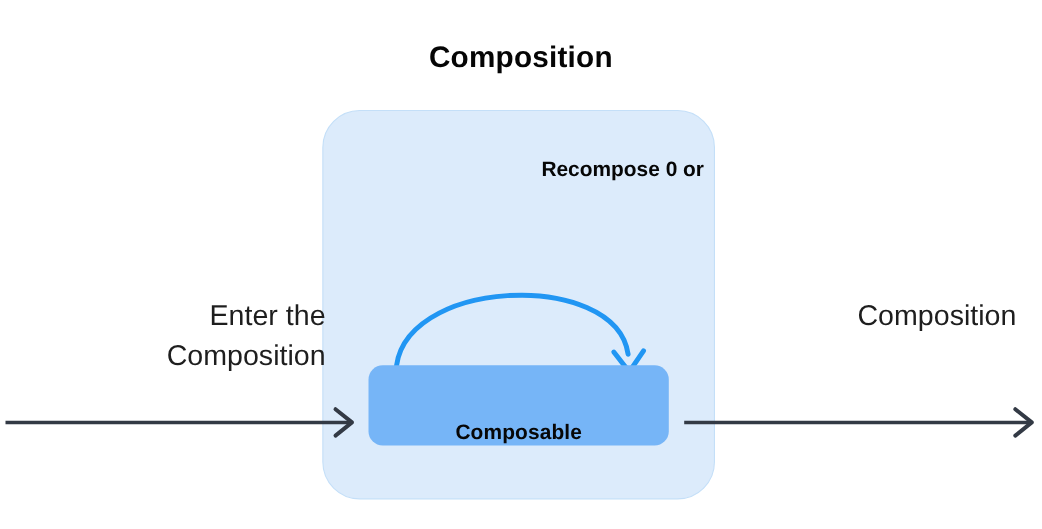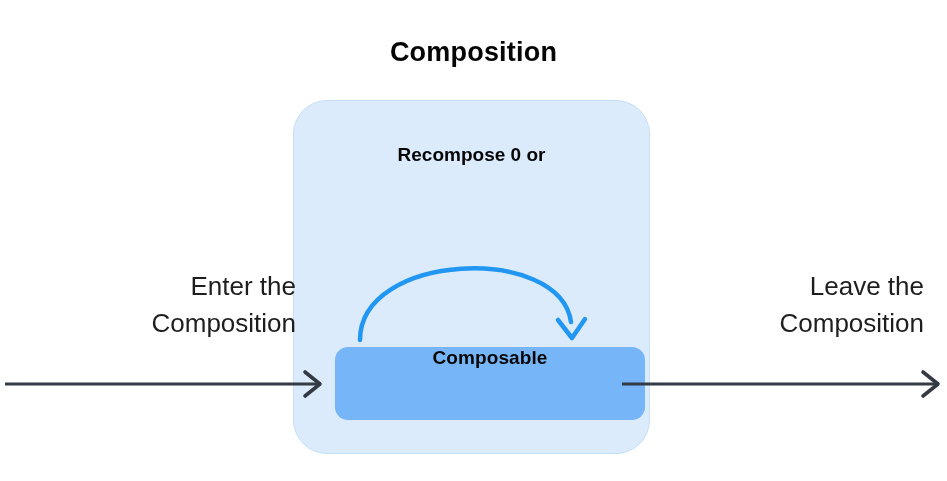--- a/index.html
+++ b/index.html
@@ -47,48 +47,48 @@
     border: 1px solid #c4dff8;
     border-radius: 34px;
   }
 
   
   .recompose-label {
     position: absolute;
     left: 303px;
     top: 142px;
     width: 337px;
-    text-align: center;
+    text-align: right;
     font-size: 19px;
     font-weight: bold;
     color: #060606;
     line-height: 1.42;
   }
 
   
   .recompose-arrow {
     position: absolute;
     left: 345px;
     top: 222px;
     width: 250px;
     height: 125px;
   }
 
   
   .composable-box {
     position: absolute;
     left: 335px;
-    top: 347px;
-    width: 310px;
+    top: 332px;
+    width: 273px;
     height: 73px;
     box-sizing: border-box;
     background: #76b5f7;
     border-radius: 13px;
     display: flex;
-    align-items: flex-start;
+    align-items: flex-end;
     justify-content: center;
   }
   .composable-label {
     font-size: 19px;
     font-weight: bold;
     color: #070707;
     letter-spacing: 0.1px;
   }
 
   
@@ -141,21 +141,20 @@
   <div class="composable-box">
     <span class="composable-label">Composable</span>
   </div>
 
   <div class="side-caption enter-caption">
     <div>Enter the</div>
     <div>Composition</div>
   </div>
 
   <div class="side-caption leave-caption">
-    <div>Leave the</div>
     <div>Composition</div>
   </div>
 
   <svg class="flow-arrow enter-arrow" viewBox="0 0 330 40">
     <line x1="5" y1="20" x2="318" y2="20" stroke="#333a45" stroke-width="3.2" stroke-linecap="butt"></line>
     <path d="M 305 8 L 320 20 L 305 32" fill="none" stroke="#333a45" stroke-width="3.6" stroke-linecap="round" stroke-linejoin="round"></path>
   </svg>
 
   <svg class="flow-arrow leave-arrow" viewBox="0 0 335 40">
     <line x1="10" y1="20" x2="324" y2="20" stroke="#333a45" stroke-width="3.2" stroke-linecap="butt"></line>

